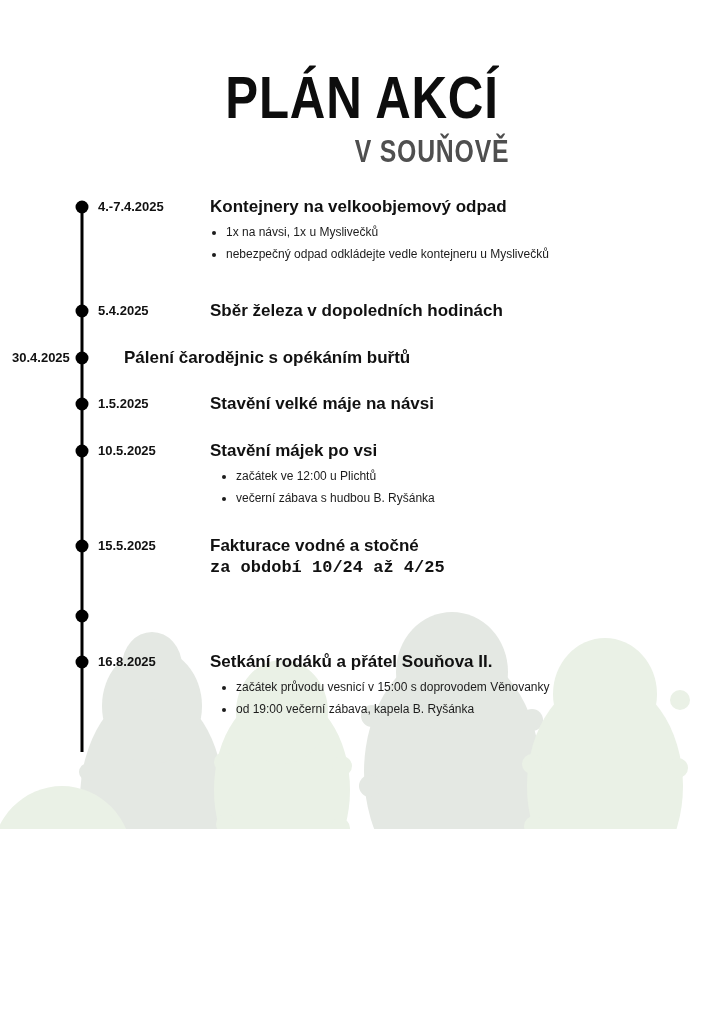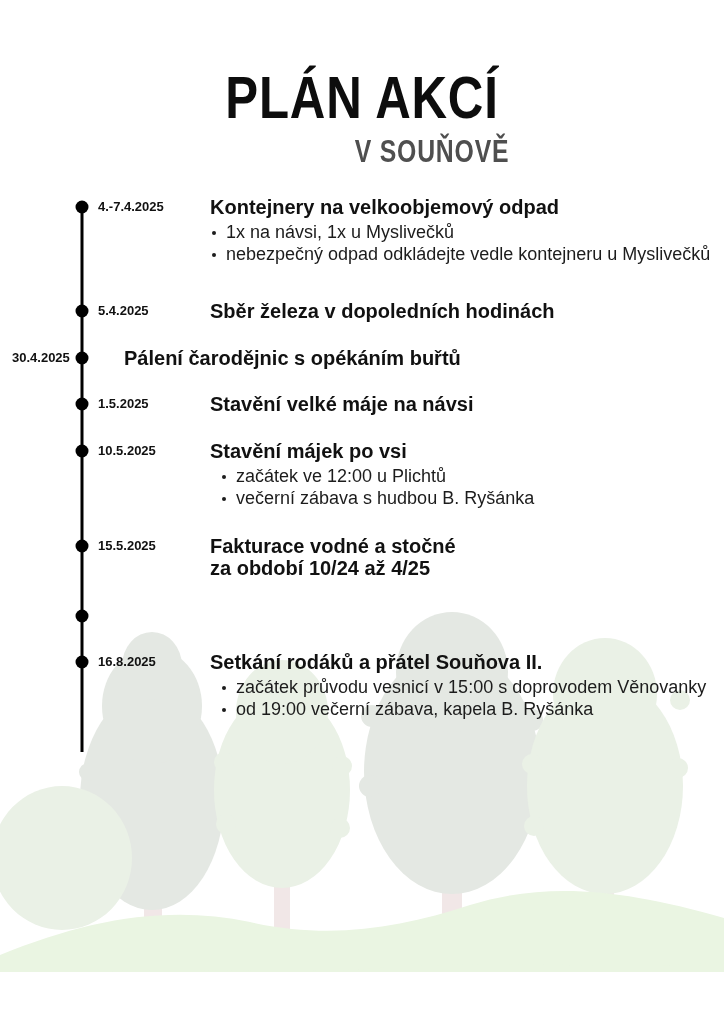--- a/index.html
+++ b/index.html
@@ -6,21 +6,21 @@
     margin: 0;
     padding: 0;
     background: #ffffff;
   }
   body {
     font-family: "Liberation Sans", sans-serif;
   }
   #poster {
     position: relative;
     width: 724px;
-    height: 972px;
+    height: 829px;
     background: #ffffff;
     overflow: hidden;
   }
 
   
   #bg-scenery {
     position: absolute;
     left: 0;
     top: 0;
     width: 724px;
@@ -104,36 +104,37 @@
     flex: 0 0 auto;
     width: 112px;
     font-size: 13px;
     font-weight: bold;
     color: #111111;
     line-height: 22px;
     white-space: nowrap;
   }
   .event-title {
     flex: 1 1 auto;
-    font-size: 20px;
+    font-size: 17px;
     font-weight: bold;
     color: #111111;
     line-height: 22px;
   }
   .event-title .line2 {
     display: block;
+    font-family: Liberation Mono, monospace;
   }
   .bullets {
     list-style: none;
     margin: 4px 0 0 0;
     padding: 0;
   }
   .bullets li {
     position: relative;
-    font-size: 18px;
+    font-size: 12px;
     font-weight: normal;
     color: #1c1c1c;
     line-height: 21px;
     padding-left: 14px;
     margin-bottom: 1px;
   }
   .bullets li::before {
     content: "";
     position: absolute;
     left: 0;

